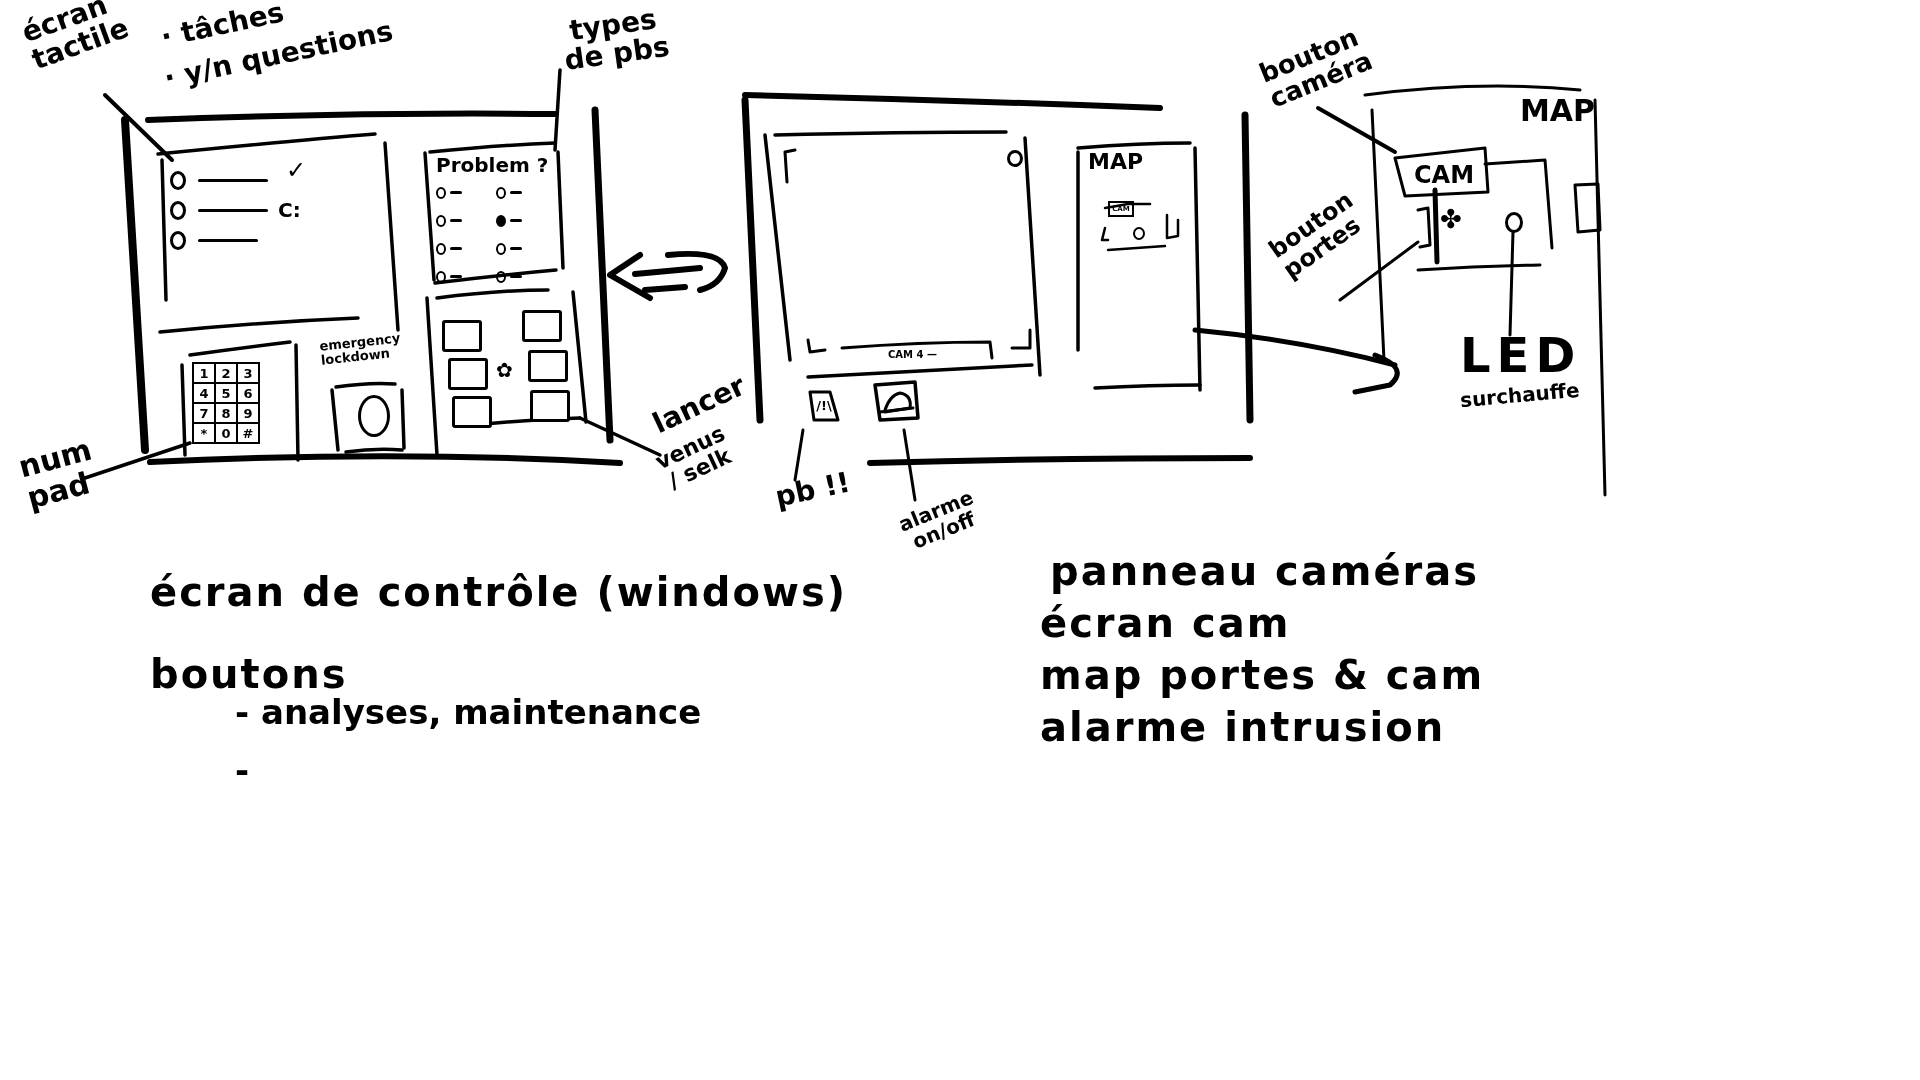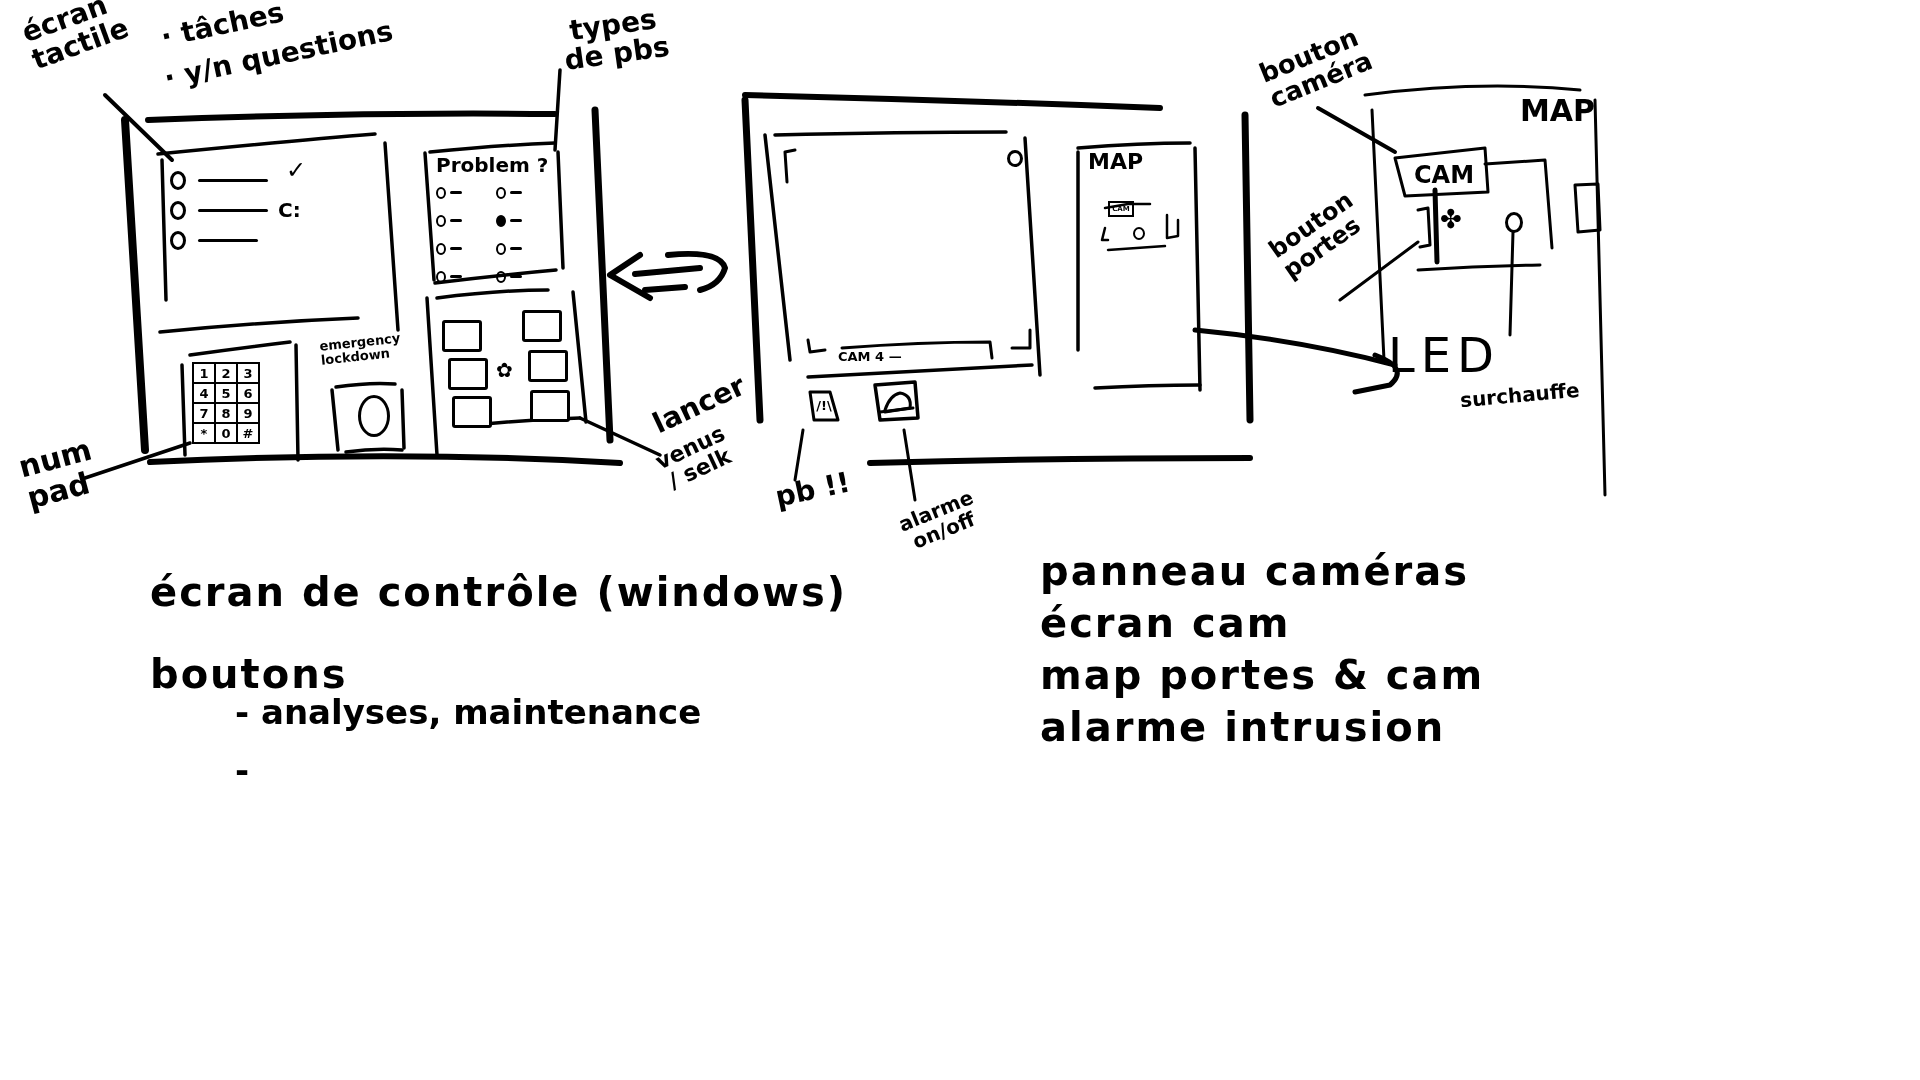--- a/index.html
+++ b/index.html
@@ -177,21 +177,21 @@
   <div class="abs" style="left:56px;top:58px;font-size:20px;font-weight:bold;">✿</div>
 </div>
 <div class="hand" style="left:650px;top:390px;font-size:28px;transform:rotate(-25deg);">lancer</div>
 <div class="hand" style="left:655px;top:435px;font-size:22px;width:80px;white-space:normal;text-align:center;transform:rotate(-25deg);">venus / selk</div>
 
 <div class="abs" style="left:610px;top:250px;width:120px;height:50px;"></div>
 
 <div class="abs" style="left:745px;top:95px;width:505px;height:370px;"></div>
 <div class="abs" style="left:775px;top:135px;width:255px;height:235px;"></div>
 <div class="abs" style="left:1007px;top:150px;width:10px;height:11px;border:3px solid #000;border-radius:50%;"></div>
-<div class="hand" style="left:838px;top:350px;font-size:13px;">CAM 4 —</div>
+<div class="hand" style="left:888px;top:350px;font-size:10px;">CAM 4 —</div>
 
 <div class="hand" style="left:1088px;top:150px;font-size:22px;">MAP</div>
 <div class="abs" style="left:1095px;top:195px;width:90px;height:60px;">
   <div style="position:absolute;left:13px;top:6px;width:22px;height:12px;border:2.5px solid #000;font-size:7px;font-weight:bold;text-align:center;line-height:12px;">CAM</div>
   <div style="position:absolute;left:38px;top:32px;width:8px;height:9px;border:2.5px solid #000;border-radius:50%;"></div>
 </div>
 
 <div class="abs" style="left:812px;top:394px;width:24px;height:24px;">
   <span style="font-size:13px;font-weight:bold;display:block;text-align:center;line-height:24px;">/!\</span>
 </div>
@@ -206,30 +206,30 @@
 <div class="abs" style="left:1405px;top:158px;width:78px;height:34px;">
   <span style="font-size:24px;font-weight:bold;display:block;text-align:center;line-height:34px;">CAM</span>
 </div>
 <div class="abs" style="left:1416px;top:208px;width:14px;height:40px;"></div>
 <div class="abs" style="left:1576px;top:186px;width:22px;height:44px;"></div>
 <div class="abs" style="left:1440px;top:204px;font-size:26px;font-weight:bold;">✤</div>
 <div class="abs" style="left:1505px;top:212px;width:12px;height:15px;border:3px solid #000;border-radius:50%;"></div>
 
 <div class="hand" style="left:1262px;top:40px;font-size:26px;width:110px;white-space:normal;transform:rotate(-22deg);">bouton caméra</div>
 <div class="hand" style="left:1272px;top:215px;font-size:24px;width:80px;white-space:normal;transform:rotate(-35deg);">bouton portes</div>
-<div class="hand" style="left:1388px;top:330px;font-size:48px;font-weight:normal;letter-spacing:6px;">LED</div>
+<div class="hand" style="left:1460px;top:330px;font-size:48px;font-weight:bold;letter-spacing:6px;">LED</div>
 <div class="hand" style="left:1460px;top:385px;font-size:20px;transform:rotate(-5deg);">surchauffe</div>
 
 <div class="abs" style="left:150px;top:565px;">
   <div class="hand note-line" style="position:static;margin-top:6px;">écran de contrôle (windows)</div>
   <div class="hand note-line" style="position:static;margin-top:40px;">boutons</div>
   <div style="margin-left:85px;margin-top:0;">
     <div class="hand" style="position:static;font-size:34px;">- analyses, maintenance</div>
     <div class="hand" style="position:static;font-size:34px;margin-top:22px;">-</div>
   </div>
 </div>
 
 <div class="abs" style="left:1040px;top:550px;">
-  <div class="hand note-line" style="position:static;">panneau caméras</div>
+  <div class="hand note-line" style="position:static;margin-left:10px;">panneau caméras</div>
   <div class="hand note-line" style="position:static;margin-top:10px;">écran cam</div>
   <div class="hand note-line" style="position:static;margin-top:10px;">map portes &amp; cam</div>
   <div class="hand note-line" style="position:static;margin-top:10px;">alarme intrusion</div>
 </div>
 
 </body></html>

